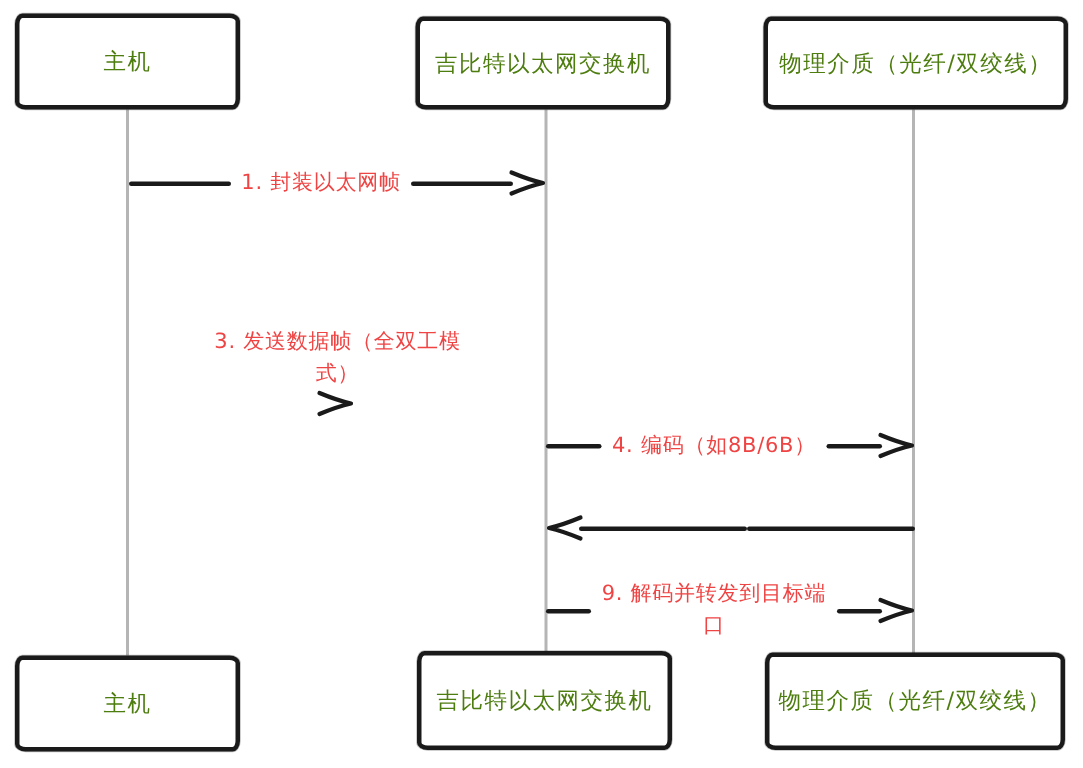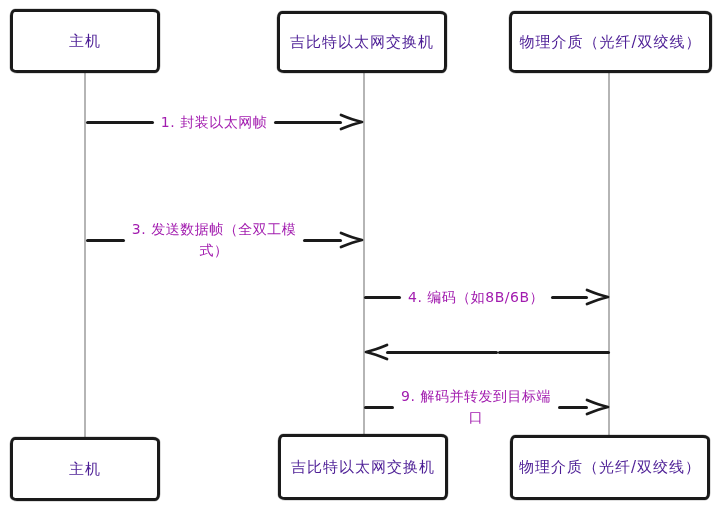--- a/index.html
+++ b/index.html
@@ -19,21 +19,21 @@
   }
   
   .actor{
     position:absolute;
     border:3px solid var(--stroke,#1a1a1a);
     border-radius:5px 7px 5px 7px / 7px 5px 7px 5px;
     background:var(--background,#fff);
     display:flex;align-items:center;justify-content:center;
     font-size:15px;
     letter-spacing:1px;
-    color:#4c1d95;
+    color:#4d7c0f;
     z-index:2;
     box-shadow:0 0 0 0.5px rgba(0,0,0,0.25);
   }
   .actor-top-host   {left:10px;  top:9px;   width:150px; height:64px;}
   .actor-top-switch {left:277px; top:11px;  width:170px; height:62px;}
   .actor-top-medium {left:509px; top:11px;  width:203px; height:62px;}
   .actor-bot-host   {left:10px;  top:437px; width:150px; height:64px;}
   .actor-bot-switch {left:278px; top:434px; width:170px; height:66px;}
   .actor-bot-medium {left:510px; top:435px; width:200px; height:65px;}
   
@@ -47,39 +47,39 @@
   .lifeline-switch{left:363px;}
   .lifeline-medium{left:608px;}
   
   .msg{
     position:absolute;
     display:flex;align-items:center;
     z-index:3;
   }
   .msg-1{left:86px; top:110px; width:278px; height:24px;}
   .msg-2{left:86px; top:171px; width:278px; height:24px;}
-  .msg-3{left:86px; top:218px; width:278px; height:44px;}
+  .msg-3{left:86px; top:218px; width:278px; height:44px;flex-direction:column;}
   .msg-4{left:364px;top:285px; width:246px; height:24px;}
   .msg-5{left:364px;top:340px; width:246px; height:24px;}
   .msg-6{left:364px;top:385px; width:246px; height:44px;}
   .shaft{
     flex:1 1 auto;
     height:3px;min-width:10px;
     background:var(--stroke,#1a1a1a);
     border-radius:2px;
   }
   .msg-text{
     flex:0 0 auto;
     padding:0 7px;
     font-size:14px;
     line-height:1.5;
     text-align:center;
     white-space:pre-line;
     letter-spacing:0.5px;
-    color:#a21caf;
+    color:#ef4444;
     background:transparent;
   }
   .arrowhead{
     flex:0 0 auto;
     display:block;
     width:26px;height:18px;
   }
   .arrowhead path{
     fill:none;
     stroke:var(--stroke,#1a1a1a);

